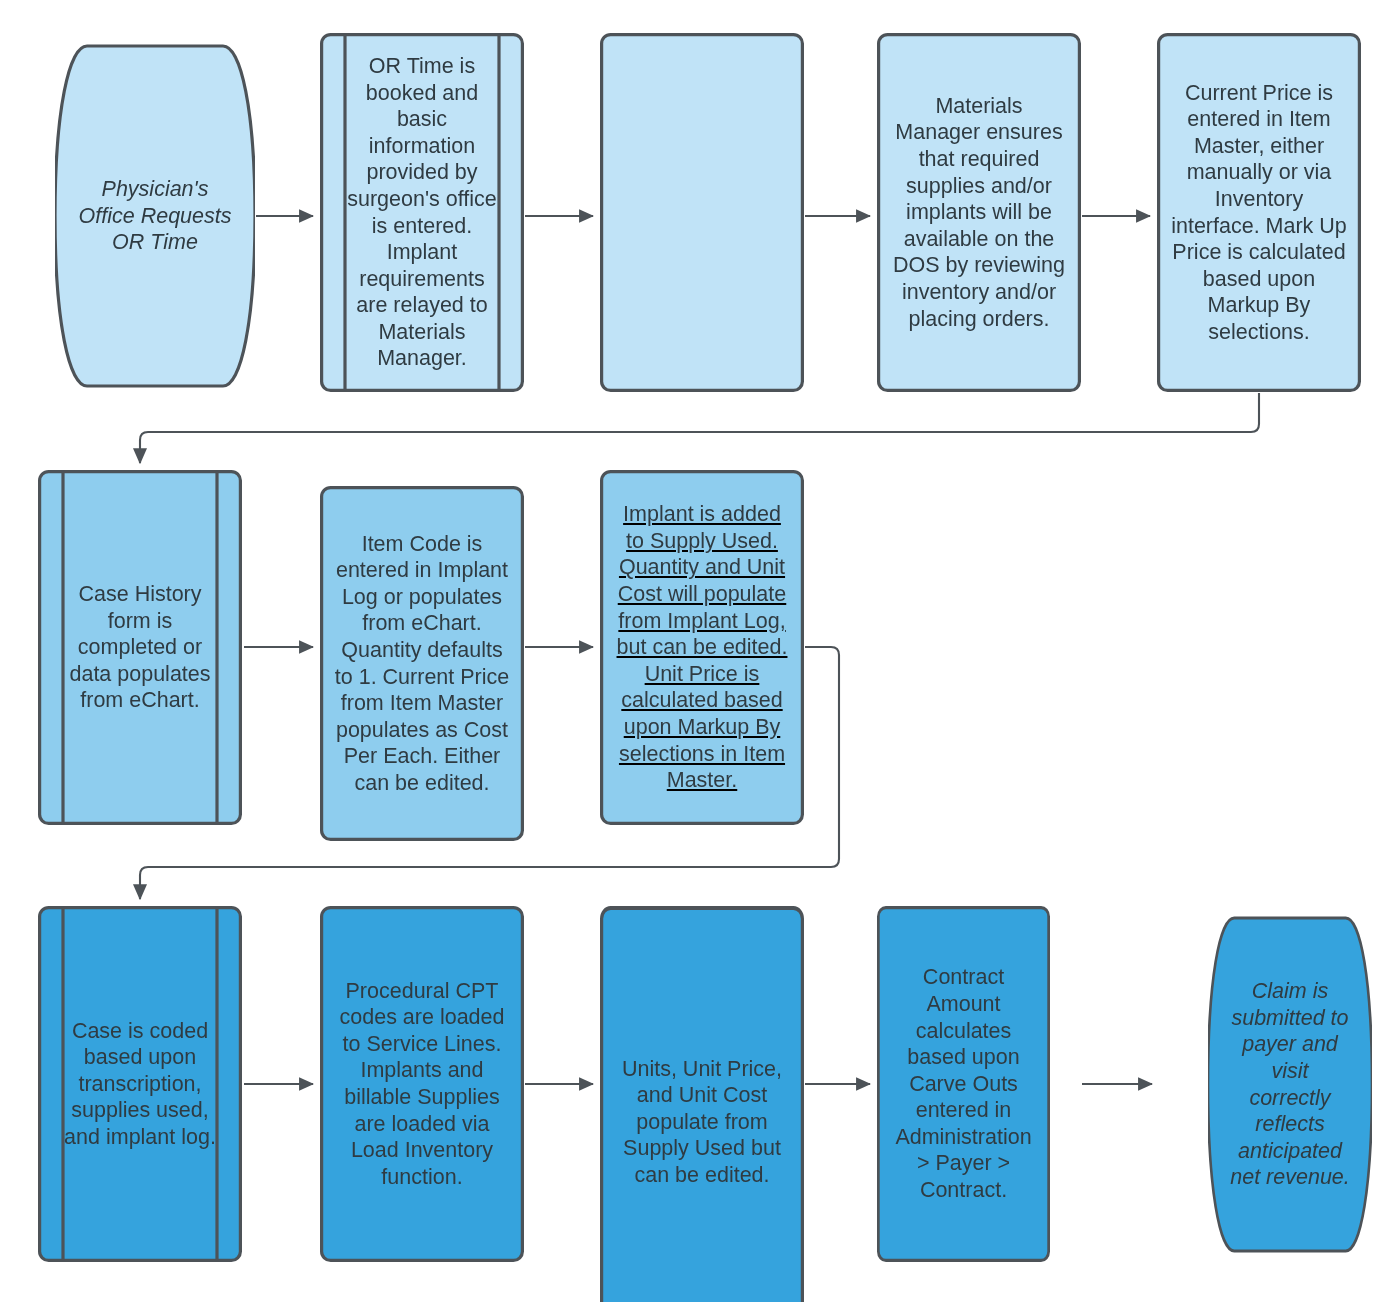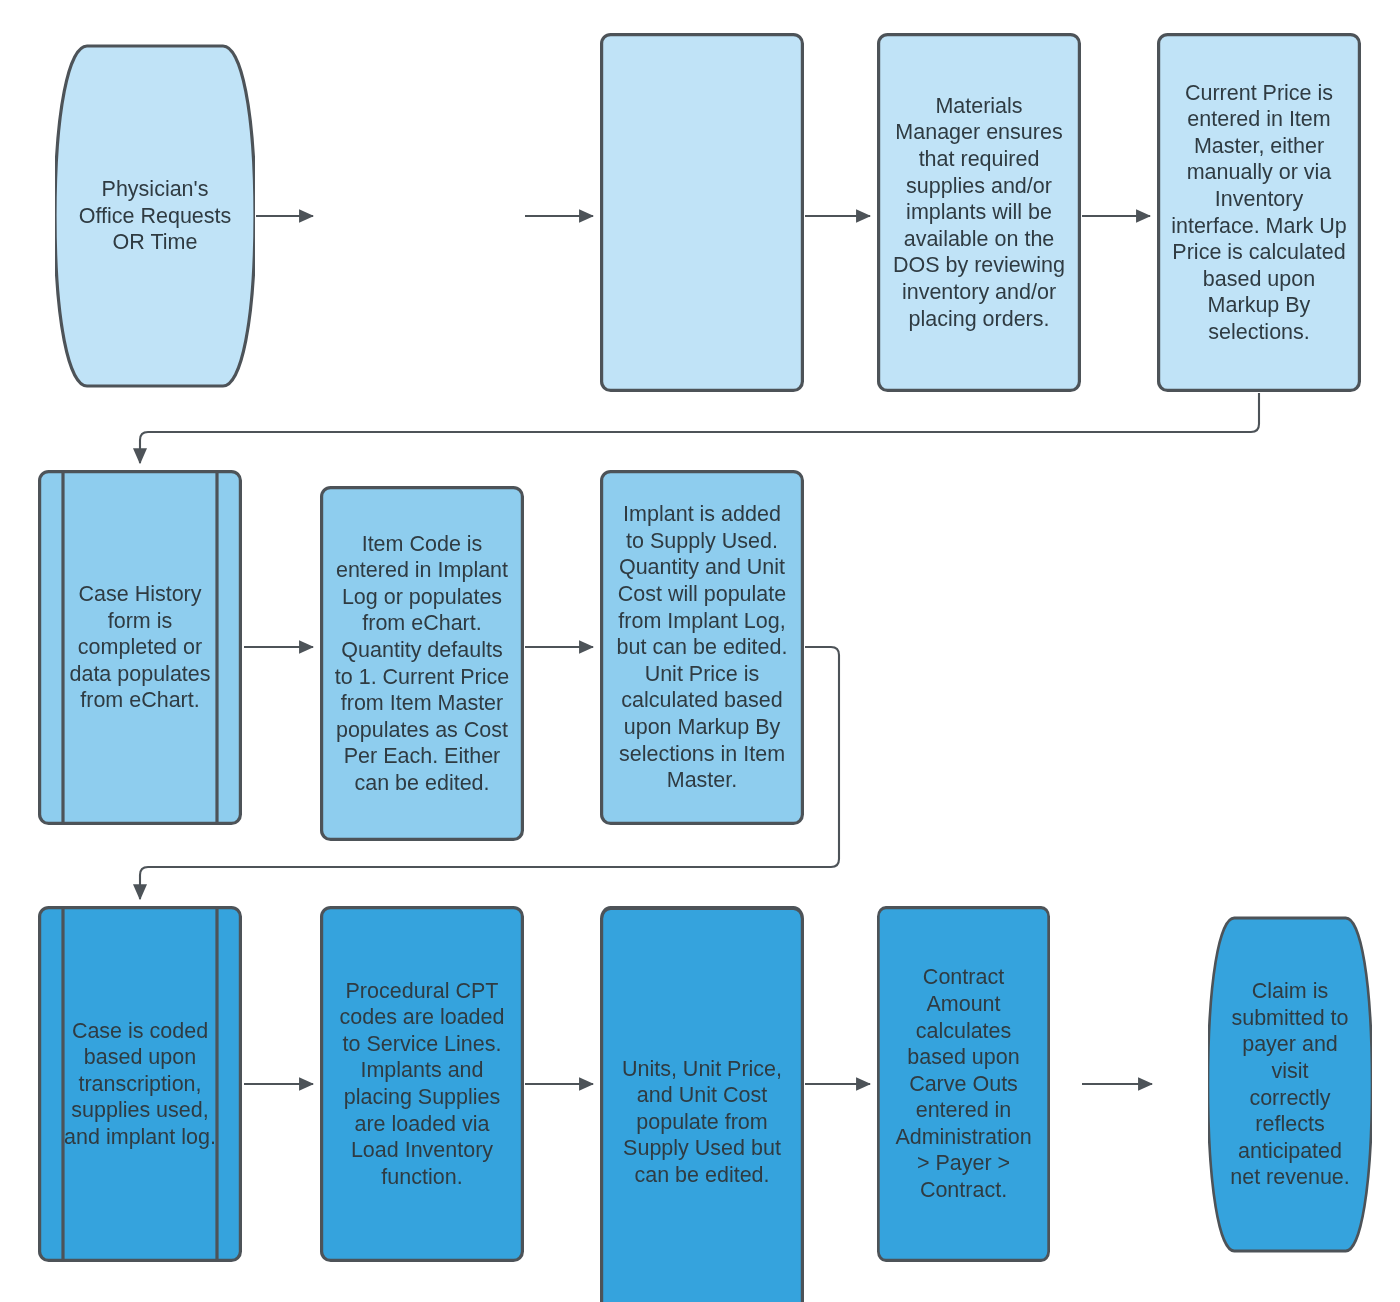--- a/index.html
+++ b/index.html
@@ -44,21 +44,21 @@
     z-index: 2;
     text-align: center;
     color: #2f3b42;
     font-size: 21.5px;
     line-height: 26.6px;
     padding: 0 14px;
     white-space: pre-line;
     font-family: "Liberation Sans", sans-serif;
   }
   .node.predef .txt { padding: 0 26px; }
-  .node.delay .txt { padding: 0 20px; }
+  .node.delay .txt { padding: 0 20px; font-style: italic; }
 </style>
 </head>
 <body>
 
 <div id="canvas">
 
   <svg id="edges" viewBox="0 0 1400 1302" xmlns="http://www.w3.org/2000/svg">
     <defs>
       <marker id="arrow" viewBox="0 0 10 10" refX="9.2" refY="5" markerWidth="7.2" markerHeight="7.2" orient="auto-start-reverse">
         <path d="M 0 0.6 L 10 5 L 0 9.4 z" fill="#4d5358"></path>
@@ -88,20 +88,28 @@
     <path d="M 507 1084 L 519 1084" fill="none" stroke="#4d5358" stroke-width="2.1" marker-end="url(#arrow)"></path>
   </svg>
 
   <div class="node delay" style="left:55px; top:40px; width:200px; height:352px;">
     <svg class="shape" viewBox="0 0 200 352" preserveAspectRatio="none">
       <path d="M 32 6 L 168 6 C 186 6 200 70 200 176 C 200 282 186 346 168 346 L 32 346 C 14 346 0 282 0 176 C 0 70 14 6 32 6 Z" fill="#c0e3f7" stroke="#4d5358" stroke-width="3.2" stroke-linejoin="round"></path>
     </svg>
     <div class="txt">Physician's Office Requests OR Time</div>
   </div>
 
+  <div class="node predef" style="left:320px; top:33px; width:204px; height:359px;">
+    <svg class="shape" viewBox="0 0 204 359" preserveAspectRatio="none">
+      <rect x="1.6" y="1.6" width="200.8" height="355.8" rx="9" ry="9" fill="#c0e3f7" stroke="#4d5358" stroke-width="3.2"></rect>
+      <line x1="25" y1="1.6" x2="25" y2="357.4" stroke="#4d5358" stroke-width="3.2"></line>
+      <line x1="179" y1="1.6" x2="179" y2="357.4" stroke="#4d5358" stroke-width="3.2"></line>
+    </svg>
+    <div class="txt">OR Time is booked and basic information provided by surgeon's office is entered. Implant requirements are relayed to Materials Manager.</div>
+  </div>
 
   <div class="node" style="left:600px; top:33px; width:204px; height:359px;">
     <svg class="shape" viewBox="0 0 204 359" preserveAspectRatio="none">
       <rect x="1.6" y="1.6" width="200.8" height="355.8" rx="9" ry="9" fill="#c0e3f7" stroke="#4d5358" stroke-width="3.2"></rect>
     </svg>
   </div>
 
   <div class="node" style="left:877px; top:33px; width:204px; height:359px;">
     <svg class="shape" viewBox="0 0 204 359" preserveAspectRatio="none">
       <rect x="1.6" y="1.6" width="200.8" height="355.8" rx="9" ry="9" fill="#c0e3f7" stroke="#4d5358" stroke-width="3.2"></rect>
@@ -125,41 +133,41 @@
     <div class="txt">Case History form is completed or data populates from eChart.</div>
   </div>
 
   <div class="node" style="left:320px; top:470px; width:204px; height:355px;margin-top:16px;">
     <svg class="shape" viewBox="0 0 204 355" preserveAspectRatio="none">
       <rect x="1.6" y="1.6" width="200.8" height="351.8" rx="9" ry="9" fill="#8ecdee" stroke="#4d5358" stroke-width="3.2"></rect>
     </svg>
     <div class="txt">Item Code is entered in Implant Log or populates from eChart. Quantity defaults to 1. Current Price from Item Master populates as Cost Per Each. Either can be edited.</div>
   </div>
 
-  <div class="node" style="left:600px; top:470px; width:204px; height:355px;">
+  <div class="node" style="left:600px; top:470px; width:204px; height:355px;text-decoration:underline;">
     <svg class="shape" viewBox="0 0 204 355" preserveAspectRatio="none">
       <rect x="1.6" y="1.6" width="200.8" height="351.8" rx="9" ry="9" fill="#8ecdee" stroke="#4d5358" stroke-width="3.2"></rect>
     </svg>
     <div class="txt">Implant is added to Supply Used. Quantity and Unit Cost will populate from Implant Log, but can be edited. Unit Price is calculated based upon Markup By selections in Item Master.</div>
   </div>
 
   <div class="node predef" style="left:38px; top:906px; width:204px; height:356px;border-radius:29px;">
     <svg class="shape" viewBox="0 0 204 356" preserveAspectRatio="none">
       <rect x="1.6" y="1.6" width="200.8" height="352.8" rx="9" ry="9" fill="#35a3dd" stroke="#4d5358" stroke-width="3.2"></rect>
       <line x1="25" y1="1.6" x2="25" y2="354.4" stroke="#4d5358" stroke-width="3.2"></line>
       <line x1="179" y1="1.6" x2="179" y2="354.4" stroke="#4d5358" stroke-width="3.2"></line>
     </svg>
     <div class="txt">Case is coded based upon transcription, supplies used, and implant log.</div>
   </div>
 
   <div class="node" style="left:320px; top:906px; width:204px; height:356px;">
     <svg class="shape" viewBox="0 0 204 356" preserveAspectRatio="none">
       <rect x="1.6" y="1.6" width="200.8" height="352.8" rx="9" ry="9" fill="#35a3dd" stroke="#4d5358" stroke-width="3.2"></rect>
     </svg>
-    <div class="txt">Procedural CPT codes are loaded to Service Lines. Implants and placing Supplies are loaded via Load Inventory function.</div>
+    <div class="txt">Procedural CPT codes are loaded to Service Lines. Implants and billable Supplies are loaded via Load Inventory function.</div>
   </div>
 
   <div class="node" style="left:600px; top:906px; width:204px; height:432px;">
     <svg class="shape" viewBox="0 0 204 356" preserveAspectRatio="none">
       <rect x="1.6" y="1.6" width="200.8" height="352.8" rx="9" ry="9" fill="#35a3dd" stroke="#4d5358" stroke-width="3.2"></rect>
     </svg>
     <div class="txt">Units, Unit Price, and Unit Cost populate from Supply Used but can be edited.</div>
   </div>
 
   <div class="node" style="left:877px; top:906px; width:173px; height:356px;">

